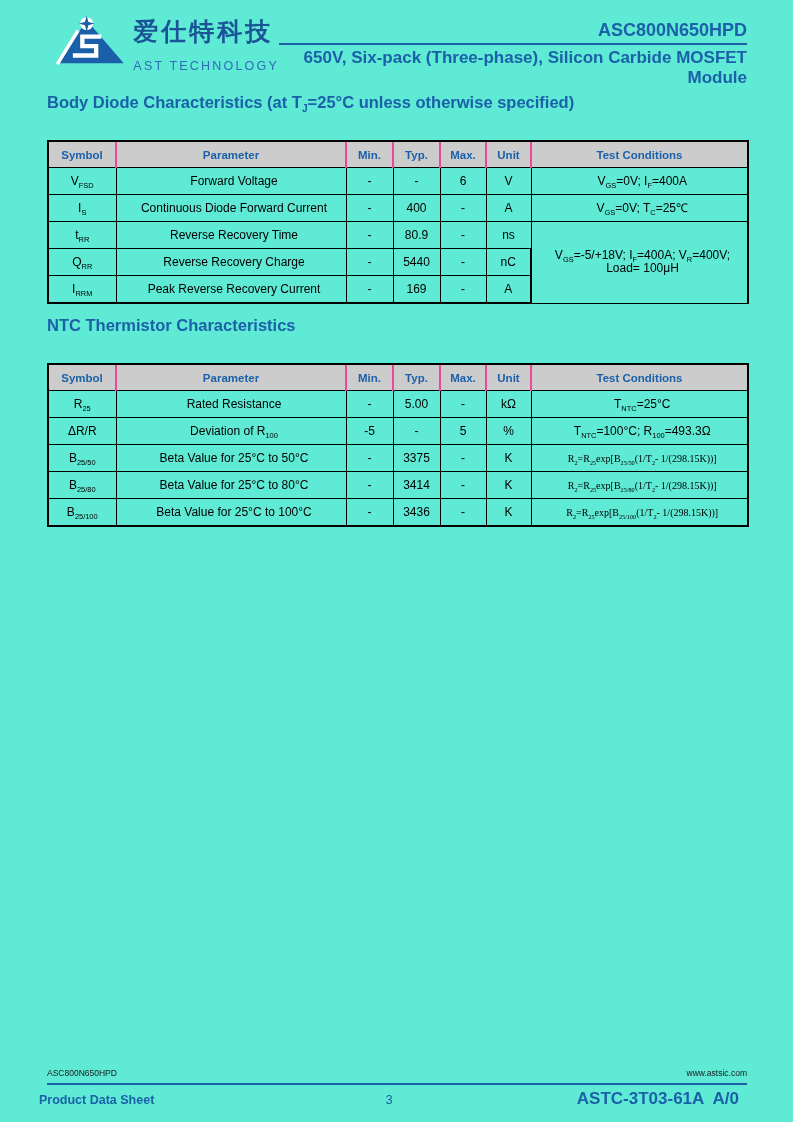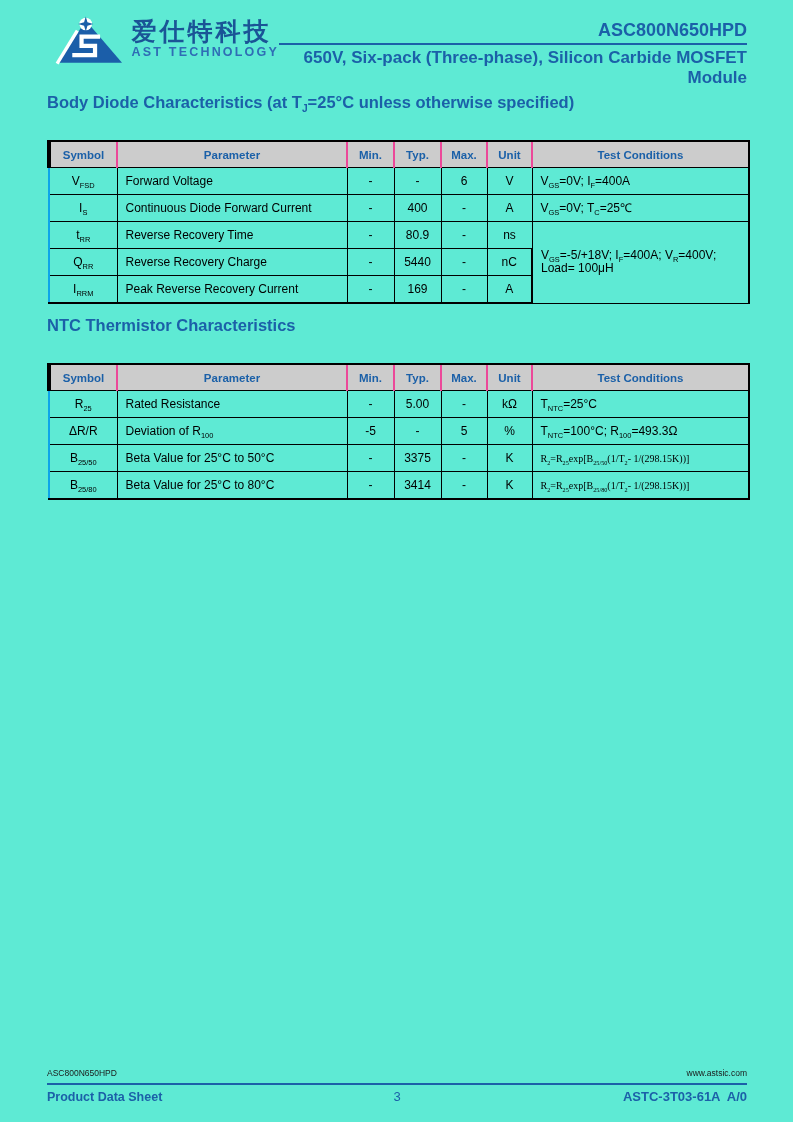--- a/index.html
+++ b/index.html
@@ -3,52 +3,52 @@
 <meta charset="utf-8">
 <style>
   html,body{margin:0;padding:0;background:#fff;}
   .page{position:relative;width:793px;height:1122px;background:#5eead4;overflow:hidden;
         font-family:"Liberation Sans",sans-serif;color:#000;}
   
   .hdr{position:absolute;left:47px;top:12px;width:700px;display:flex;align-items:flex-start;}
   .logo{display:flex;align-items:flex-start;gap:7px;width:232px;flex:none;}
   .logo-text{padding-top:6px;}
   .logo-cn{font-size:25px;font-weight:bold;color:#1a5496;letter-spacing:3px;line-height:26px;white-space:nowrap;}
-  .logo-en{font-size:12.5px;font-weight:bold;color:#2f6db5;letter-spacing:2.2px;margin-top:1px;white-space:nowrap;}
+  .logo-en{font-size:12.5px;font-weight:normal;color:#2f6db5;letter-spacing:2.2px;margin-top:15px;white-space:nowrap;}
   .hdr-right{flex:1;text-align:right;padding-top:9px;}
   .part-no{font-size:18px;font-weight:bold;color:#1b60a8;line-height:19px;}
   .hdr-rule{border-top:2.5px solid #1b60a8;margin:3px 0 3px 0;}
   .subtitle{font-size:17px;font-weight:bold;color:#1b60a8;}
   
   .spec-section{position:absolute;left:47px;width:558px;}
   #section-0{top:92px;}
   #section-1{top:315px;}
   .section-title{margin:0 0 0 0;font-size:16.5px;font-weight:bold;color:#1b60a8;line-height:21px;}
   .spec-table{border-collapse:collapse;width:700px;table-layout:fixed;margin-top:27px;}
   .spec-table th{height:25px;background:#cccccc;color:#1b60a8;font-weight:bold;font-size:11.5px;
         border-top:2px solid #000;border-bottom:1px solid #000;border-left:2px solid #ec4899;
         padding:0;text-align:center;}
-  .spec-table th:first-child{border-left:4px solid #000000;text-align:center;}
+  .spec-table th:first-child{border-left:2px solid #000000;text-align:center;}
   .spec-table th:last-child{border-right:2px solid #000;}
   .spec-table td{height:24px;border:1px solid #000;font-size:12px;text-align:center;padding:1px 2px;line-height:13px;}
-  .spec-table td:first-child{border-left:2px solid #0ea5e9;}
+  .spec-table td:first-child{border-left:2px solid #000000;}
   .spec-table td:last-child{border-right:2px solid #000;}
   .spec-table tr:last-child td{border-bottom:2px solid #000;}
-  .spec-table td.left{text-align:left;padding-left:8px;}
+  .spec-table td.left{text-align:center;padding-left:8px;}
   .spec-table td.serif{font-family:"Liberation Serif",serif;font-size:10px;}
   sub{font-size:0.62em;line-height:0;}
   
   .footer-meta{position:absolute;left:47px;width:700px;top:1068px;display:flex;
         justify-content:space-between;font-size:8.5px;color:#1a1a1a;}
   .footer-rule{position:absolute;left:47px;width:700px;top:1083px;border-top:2px solid #1b60a8;}
-  .footer-main{position:absolute;left:47px;width:700px;top:1089px;display:flex;align-items:baseline;color:#1b60a8;}
+  .footer-main{position:absolute;left:39px;width:700px;top:1089px;display:flex;align-items:baseline;color:#1b60a8;}
   .footer-main .fm{flex:1;}
   .fm-left{font-size:12.5px;font-weight:bold;text-align:left;}
   .fm-center{font-size:13px;text-align:center;}
-  .fm-right{font-size:13px;font-weight:bold;text-align:right;white-space:pre;}
+  .fm-right{font-size:17px;font-weight:bold;text-align:right;white-space:pre;}
 </style>
 </head>
 <body>
 
 <div class="page">
 
   <div class="hdr">
     <div class="logo">
       <svg width="84" height="56" viewBox="0 0 92 60">
         <polygon points="46,7 89,57 13,57" fill="#1b5ea9"></polygon>
@@ -193,20 +193,29 @@
           </tr>
           <tr>
             <td>B<sub>25/80</sub></td>
             <td class="left">Beta Value for 25°C to 80°C</td>
             <td>-</td>
             <td>3414</td>
             <td>-</td>
             <td>K</td>
             <td class="left serif">R<sub>2</sub>=R<sub>25</sub>exp[B<sub>25/80</sub>(1/T<sub>2</sub>- 1/(298.15K))]</td>
           </tr>
+          <tr>
+            <td>B<sub>25/100</sub></td>
+            <td class="left">Beta Value for 25°C to 100°C</td>
+            <td>-</td>
+            <td>3436</td>
+            <td>-</td>
+            <td>K</td>
+            <td class="left serif">R<sub>2</sub>=R<sub>25</sub>exp[B<sub>25/100</sub>(1/T<sub>2</sub>- 1/(298.15K))]</td>
+          </tr>
         </tbody>
     </table>
   </section>
 
   <div class="footer-meta">
     <span>ASC800N650HPD</span>
     <span>www.astsic.com</span>
   </div>
   <div class="footer-rule"></div>
   <div class="footer-main">

